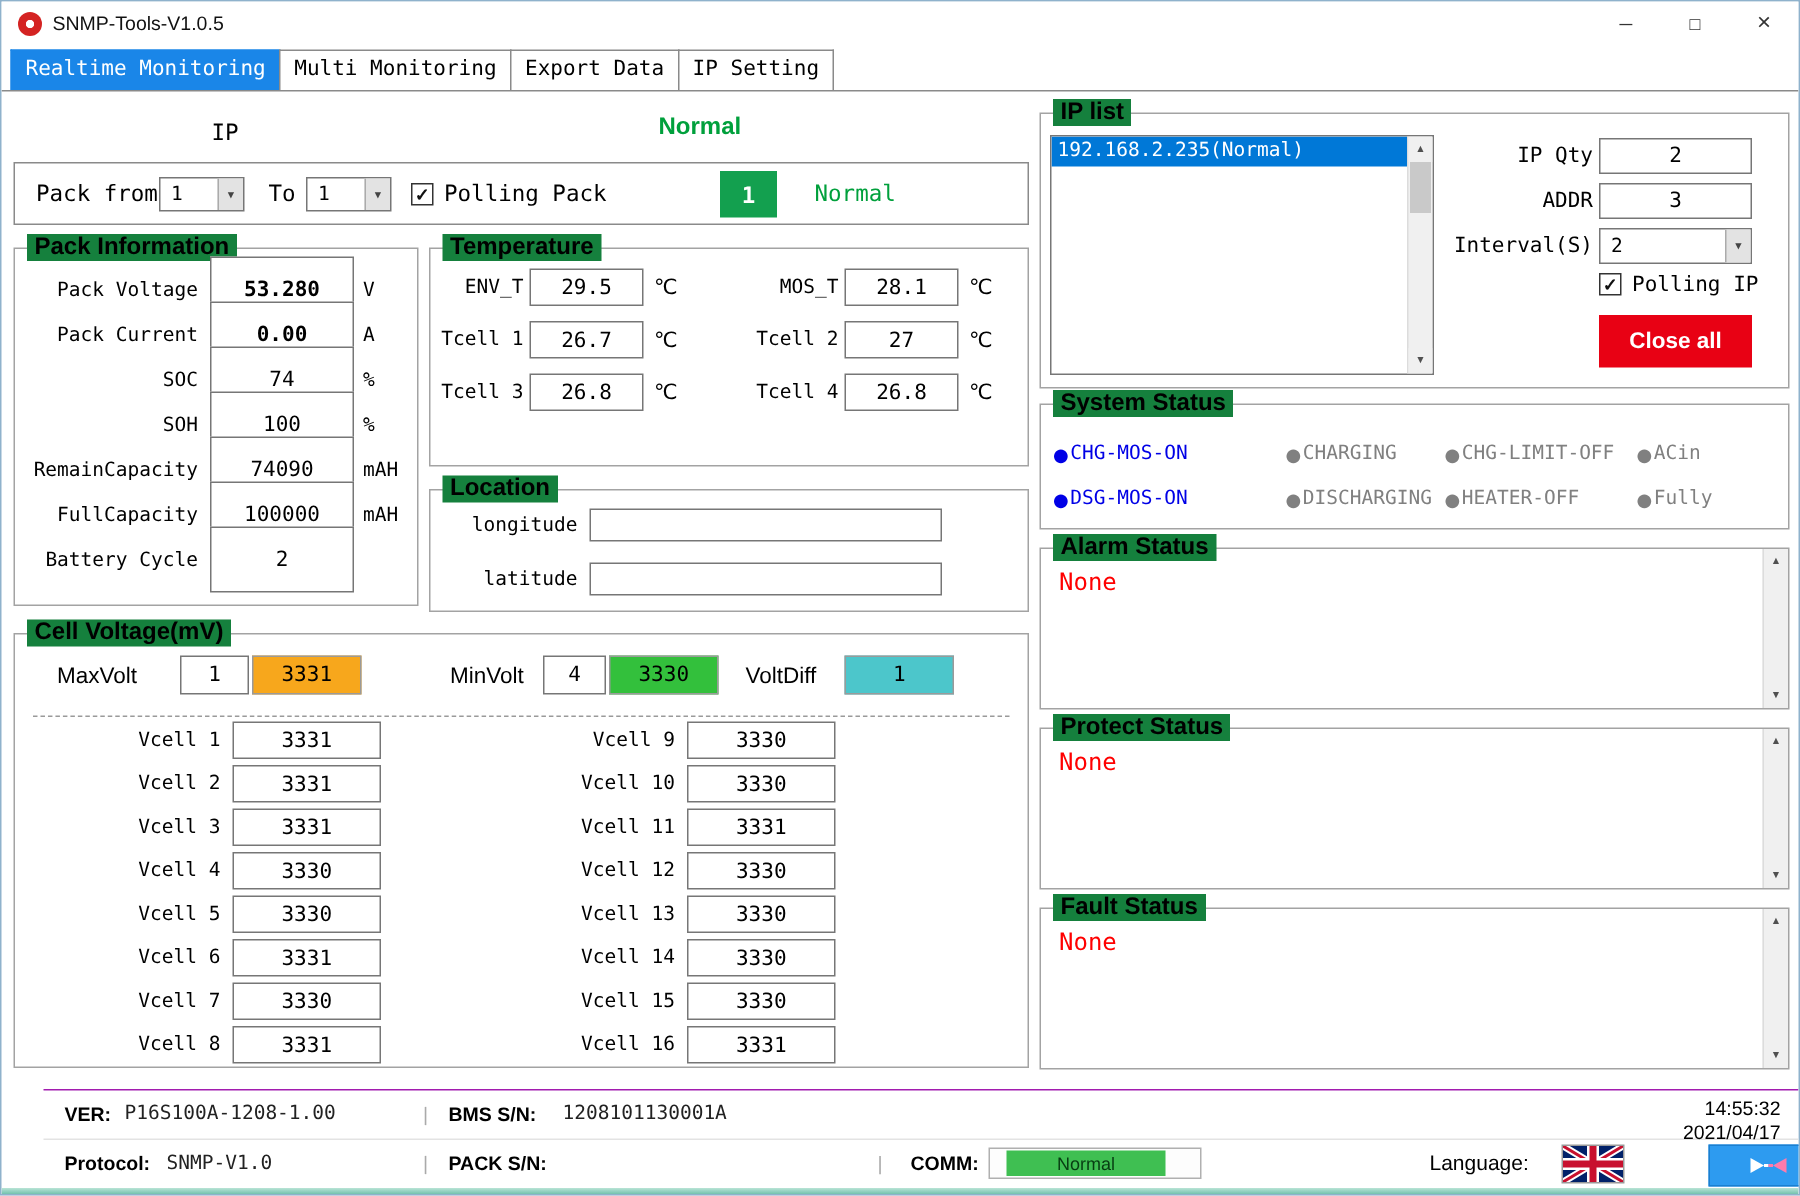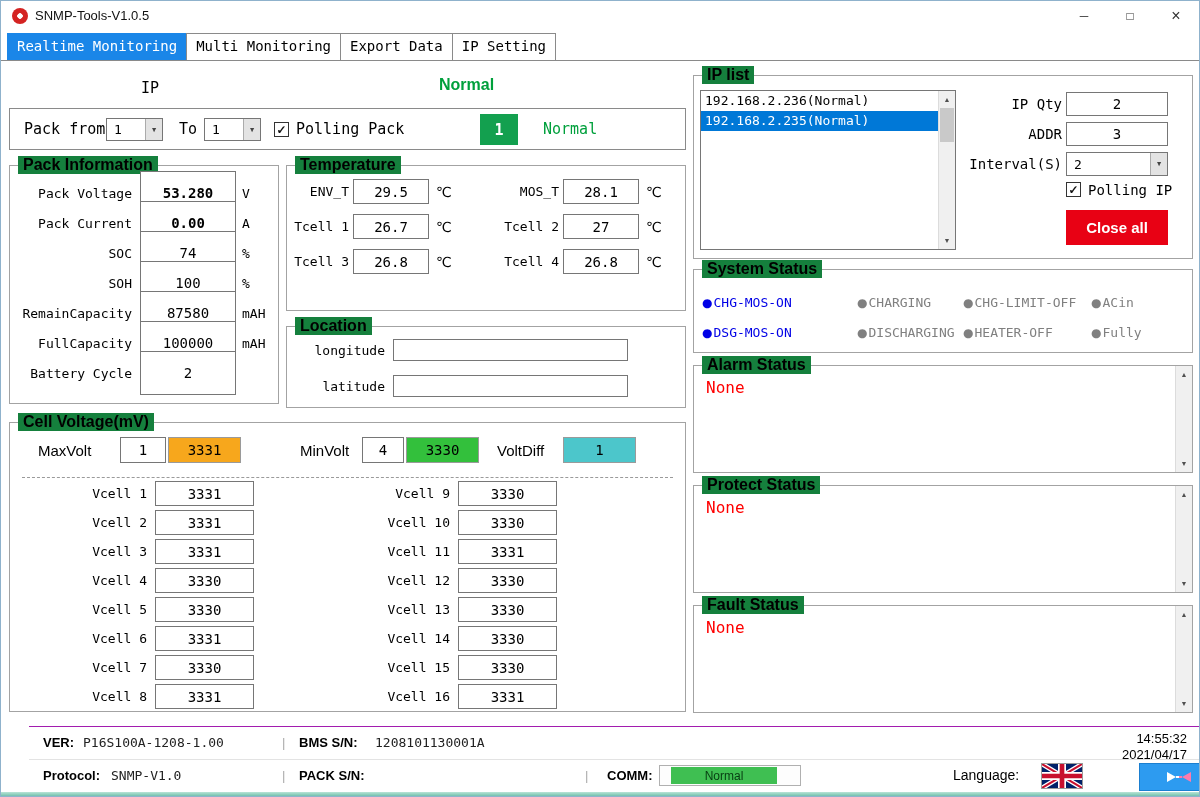--- a/index.html
+++ b/index.html
@@ -197,21 +197,21 @@
         <div class="tbox pi-val">74</div>
         <span class="pi-unit mono">%</span>
       </div>
       <div class="pi-row">
         <span class="pi-label mono">SOH</span>
         <div class="tbox pi-val">100</div>
         <span class="pi-unit mono">%</span>
       </div>
       <div class="pi-row">
         <span class="pi-label mono">RemainCapacity</span>
-        <div class="tbox pi-val">87580</div>
+        <div class="tbox pi-val">74090</div>
         <span class="pi-unit mono">mAH</span>
       </div>
       <div class="pi-row">
         <span class="pi-label mono">FullCapacity</span>
         <div class="tbox pi-val">100000</div>
         <span class="pi-unit mono">mAH</span>
       </div>
       <div class="pi-row">
         <span class="pi-label mono">Battery Cycle</span>
         <div class="tbox pi-val">2</div>
@@ -343,21 +343,20 @@
     </div>
     <div class="cv-row" style="left:315px;top:261px">
       <span class="cv-label mono">Vcell 16</span>
       <div class="tbox cv-val">3331</div>
     </div>
   </div>
 
   <div class="gb gb-iplist">
     <span class="gb-title">IP list</span>
     <div class="iplist-box">
-      <div class="ip-item">192.168.2.236(Normal)</div>
       <div class="ip-item selected">192.168.2.235(Normal)</div>
       <div class="vscroll">
         <span class="vs-up">▲</span>
         <div class="vs-thumb" style="top:17px;height:34px"></div>
         <span class="vs-down">▼</span>
       </div>
     </div>
     <span class="il-label il-qty-label mono">IP Qty</span>
     <div class="tbox il-qty">2</div>
     <span class="il-label il-addr-label mono">ADDR</span>

